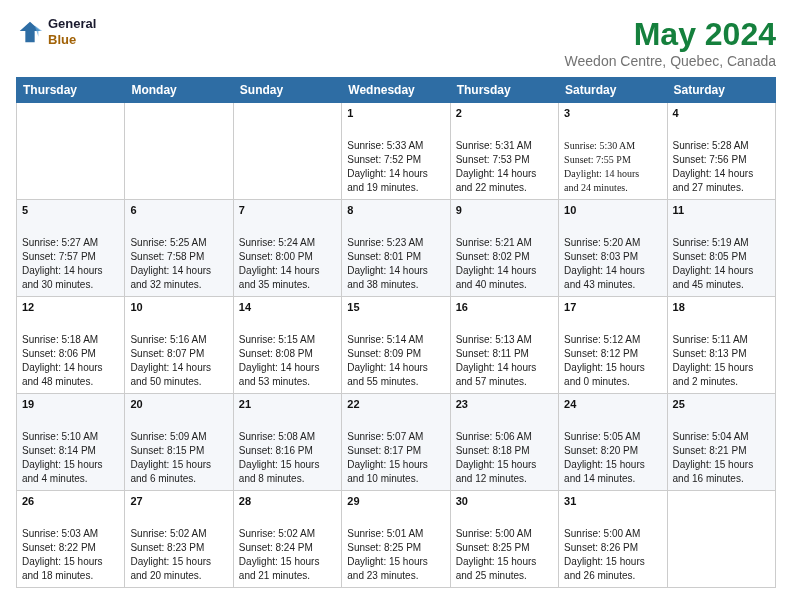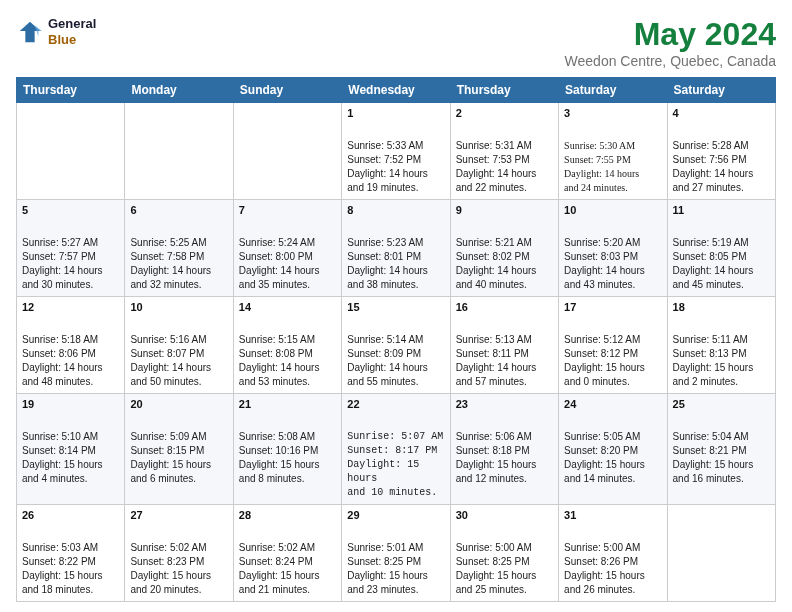--- a/index.html
+++ b/index.html
@@ -265,27 +265,27 @@
         <td>
           <div class="day-num">20</div>
           <div class="day-info" style="white-space: pre-line;">Sunrise: 5:09 AM
 Sunset: 8:15 PM
 Daylight: 15 hours
 and 6 minutes.</div>
         </td>
         <td>
           <div class="day-num">21</div>
           <div class="day-info" style="white-space: pre-line;">Sunrise: 5:08 AM
-Sunset: 10:16 PM
+Sunset: 8:16 PM
 Daylight: 15 hours
 and 8 minutes.</div>
         </td>
         <td>
           <div class="day-num">22</div>
-          <div class="day-info" style="white-space: pre-line; font-family: Liberation Mono, monospace;">Sunrise: 5:07 AM
+          <div class="day-info" style="white-space: pre-line;">Sunrise: 5:07 AM
 Sunset: 8:17 PM
 Daylight: 15 hours
 and 10 minutes.</div>
         </td>
         <td>
           <div class="day-num">23</div>
           <div class="day-info" style="white-space: pre-line;">Sunrise: 5:06 AM
 Sunset: 8:18 PM
 Daylight: 15 hours
 and 12 minutes.</div>

